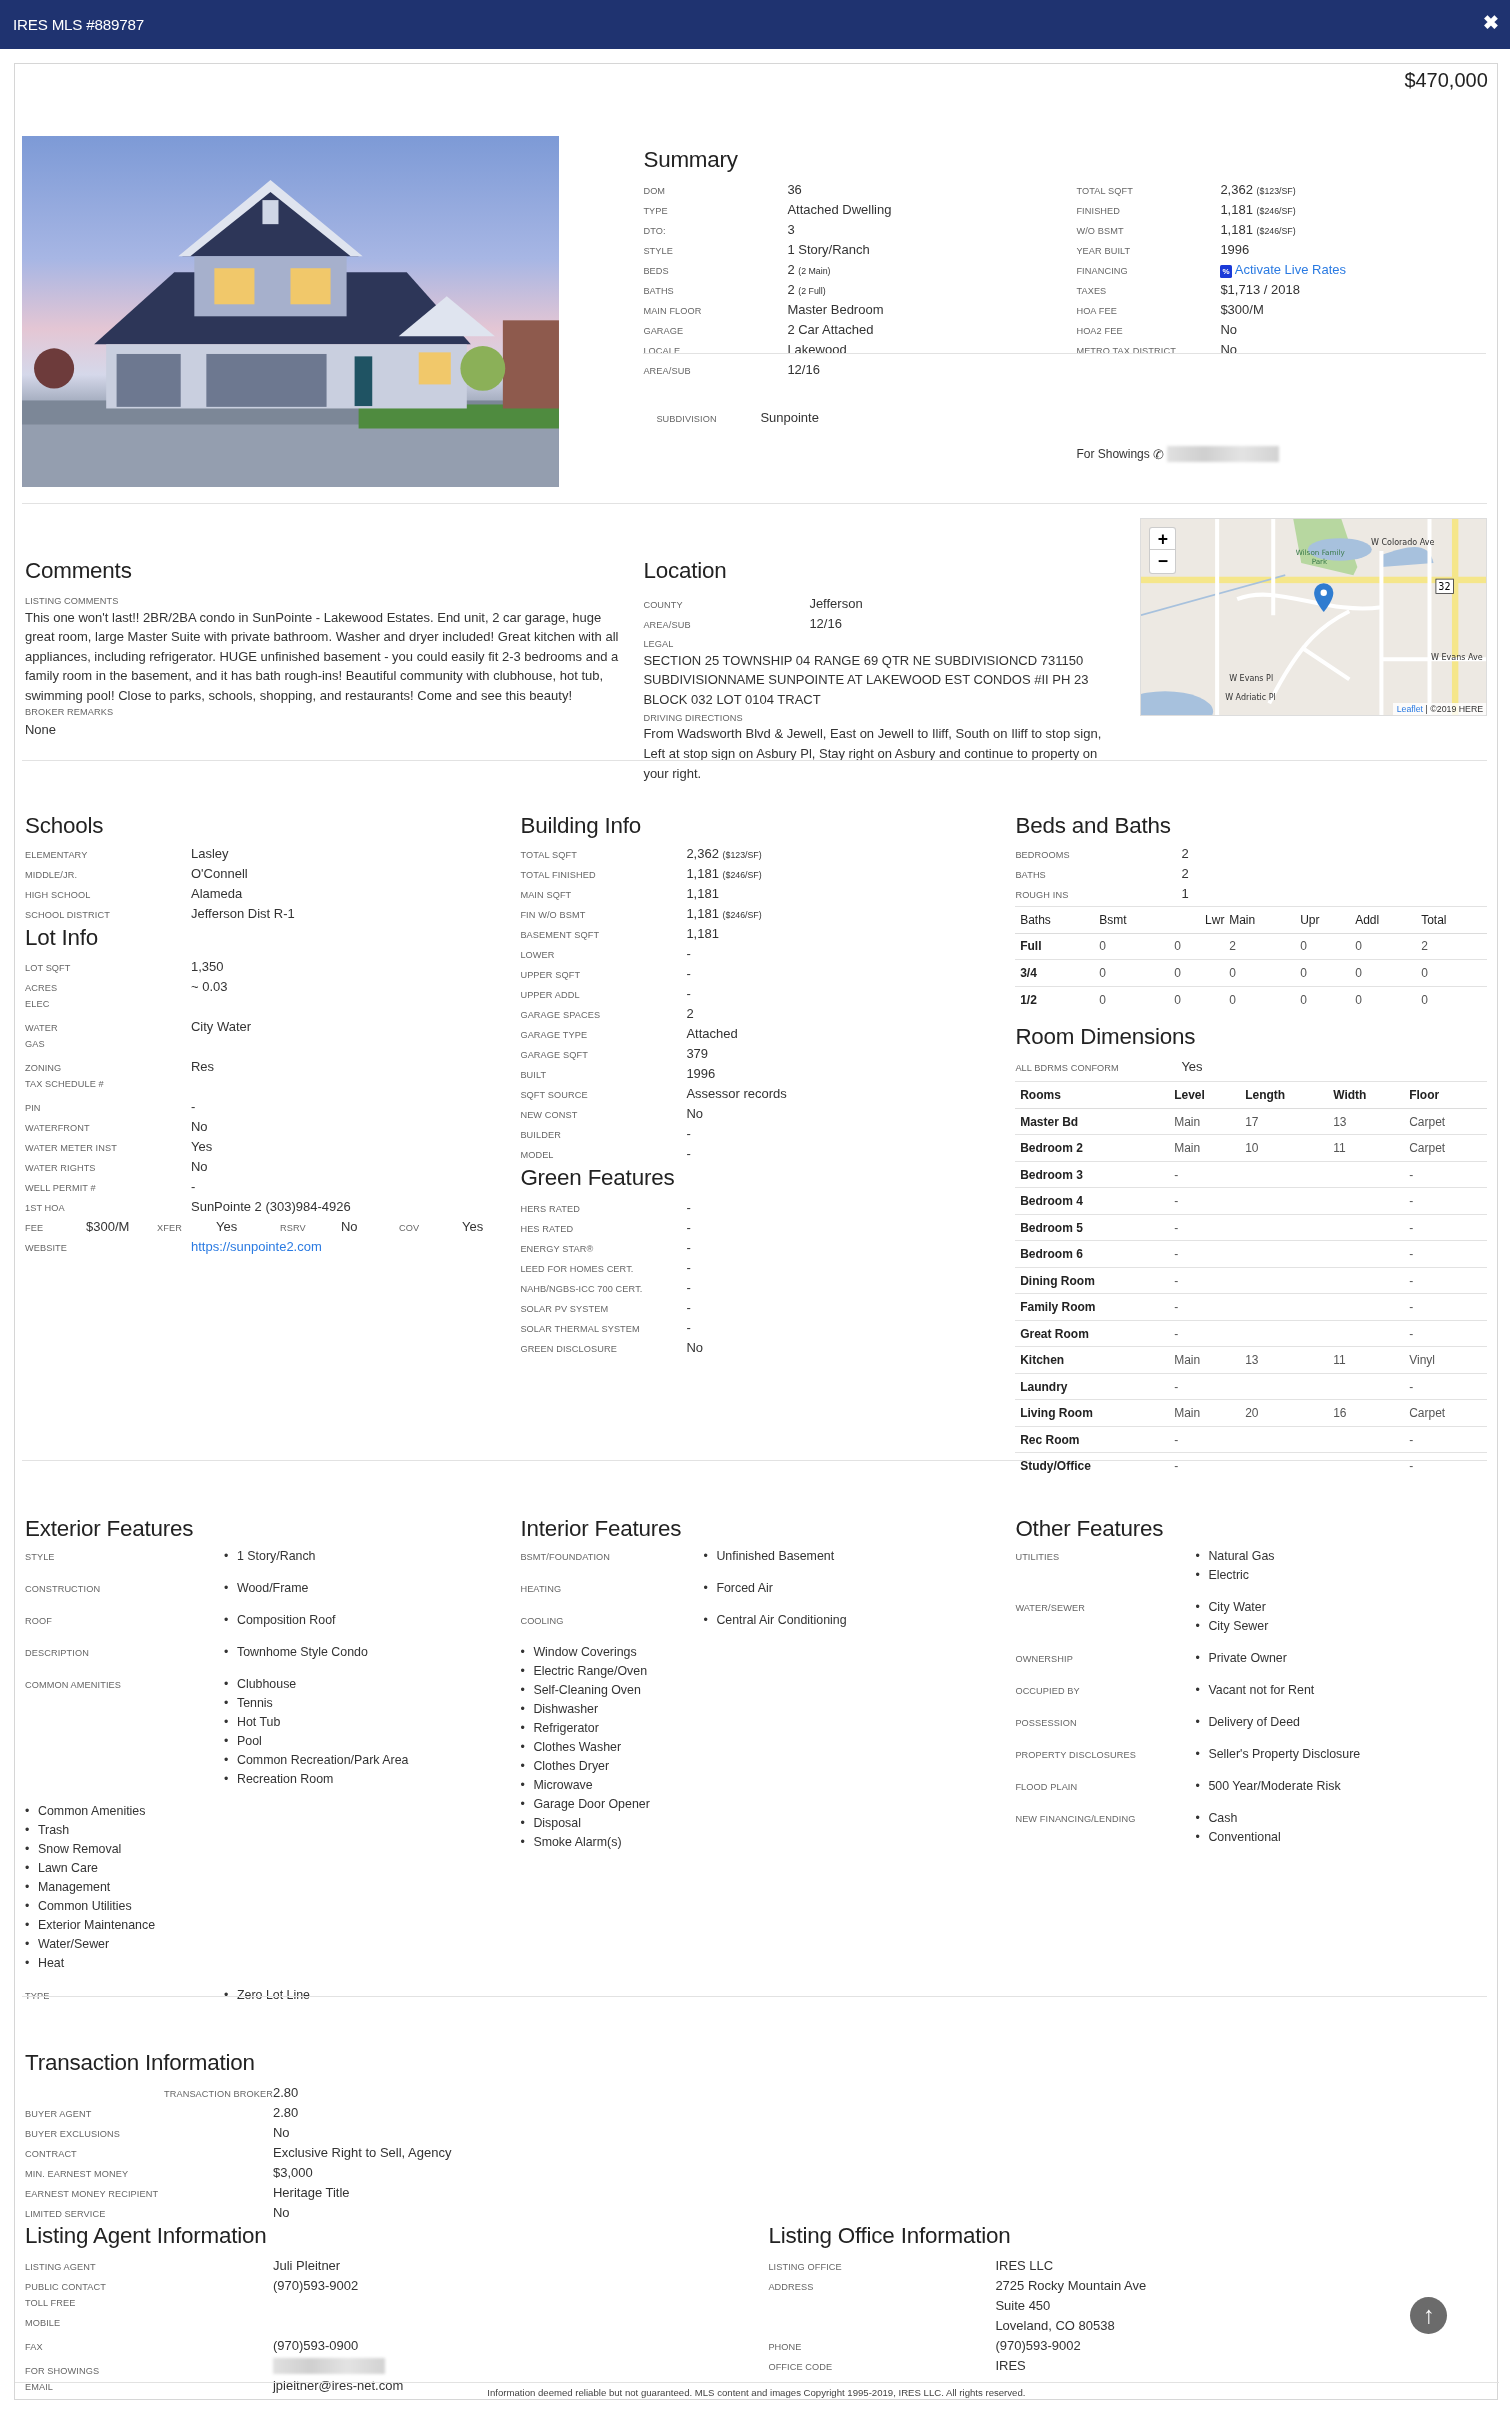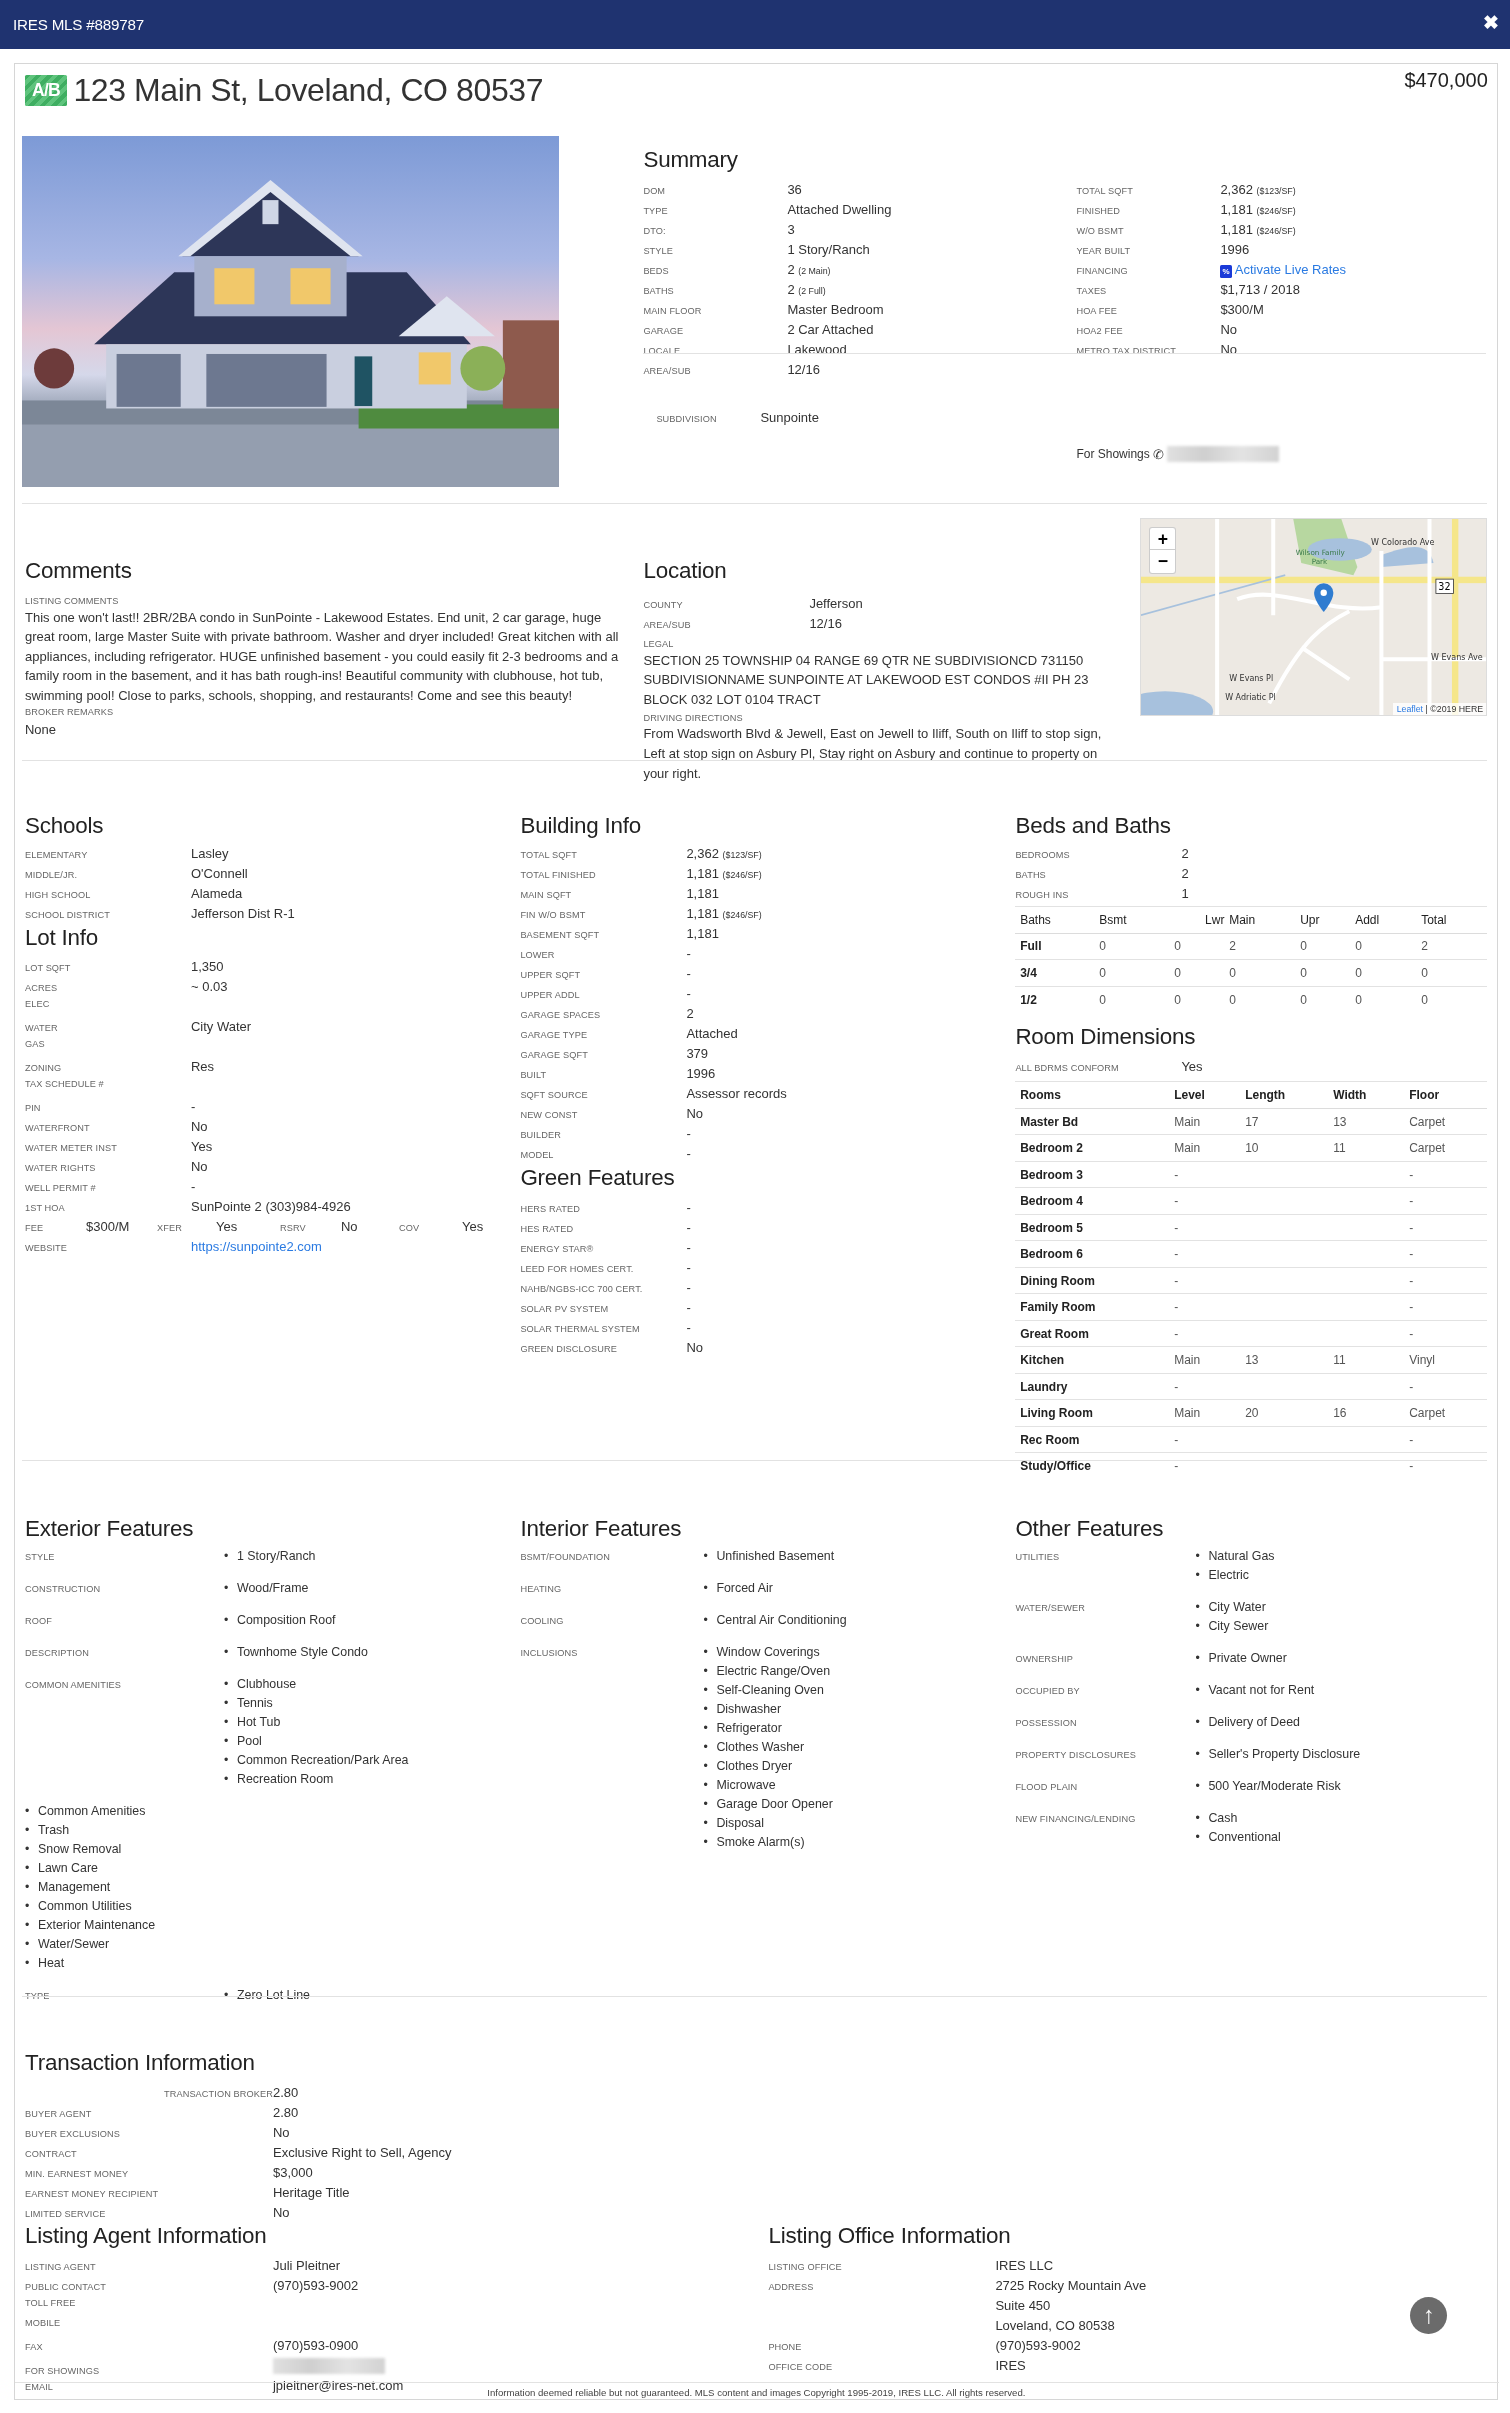--- a/index.html
+++ b/index.html
@@ -45,24 +45,20 @@
 </head>
 <body>
 
 <div class="topbar">
   <span class="title">IRES MLS #889787</span>
   <span class="close">✖</span>
 </div>
 
 <div class="panel">
 
-  <div class="addr">
-    <div class="ab-badge">A/B</div>
-    <div class="addr-text">123 Main St, Loveland, CO 80537</div>
-  </div>
   <div class="price">$470,000</div>
 
   <div class="photo">
     <svg width="537" height="351" viewBox="0 0 670 438">
       <rect x="0" y="330" width="670" height="108" fill="#7c8797"></rect>
       <rect x="0" y="360" width="670" height="78" fill="#a5aec0" opacity="0.6"></rect>
       <rect x="420" y="335" width="250" height="30" fill="#4f8b3f"></rect>
       <polygon points="90,260 190,170 480,170 560,260" fill="#2d3658"></polygon>
       <polygon points="200,150 310,60 420,150" fill="#2d3658"></polygon>
       <polygon points="195,150 310,55 425,150 410,150 310,70 210,150" fill="#dfe4ef"></polygon>
@@ -656,21 +652,20 @@
           <li>Forced Air</li>
         </ul>
       </div>
     <div class="feat-row">
         <span class="lbl" style="width:183px;">COOLING</span>
         <ul class="bul">
           <li>Central Air Conditioning</li>
         </ul>
       </div>
     <div class="feat-row">
-        <span class="lbl" style="width:183px;">INCLUSIONS</span>
         <ul class="bul">
       <li>Window Coverings</li>
       <li>Electric Range/Oven</li>
       <li>Self-Cleaning Oven</li>
       <li>Dishwasher</li>
       <li>Refrigerator</li>
       <li>Clothes Washer</li>
       <li>Clothes Dryer</li>
       <li>Microwave</li>
       <li>Garage Door Opener</li>

